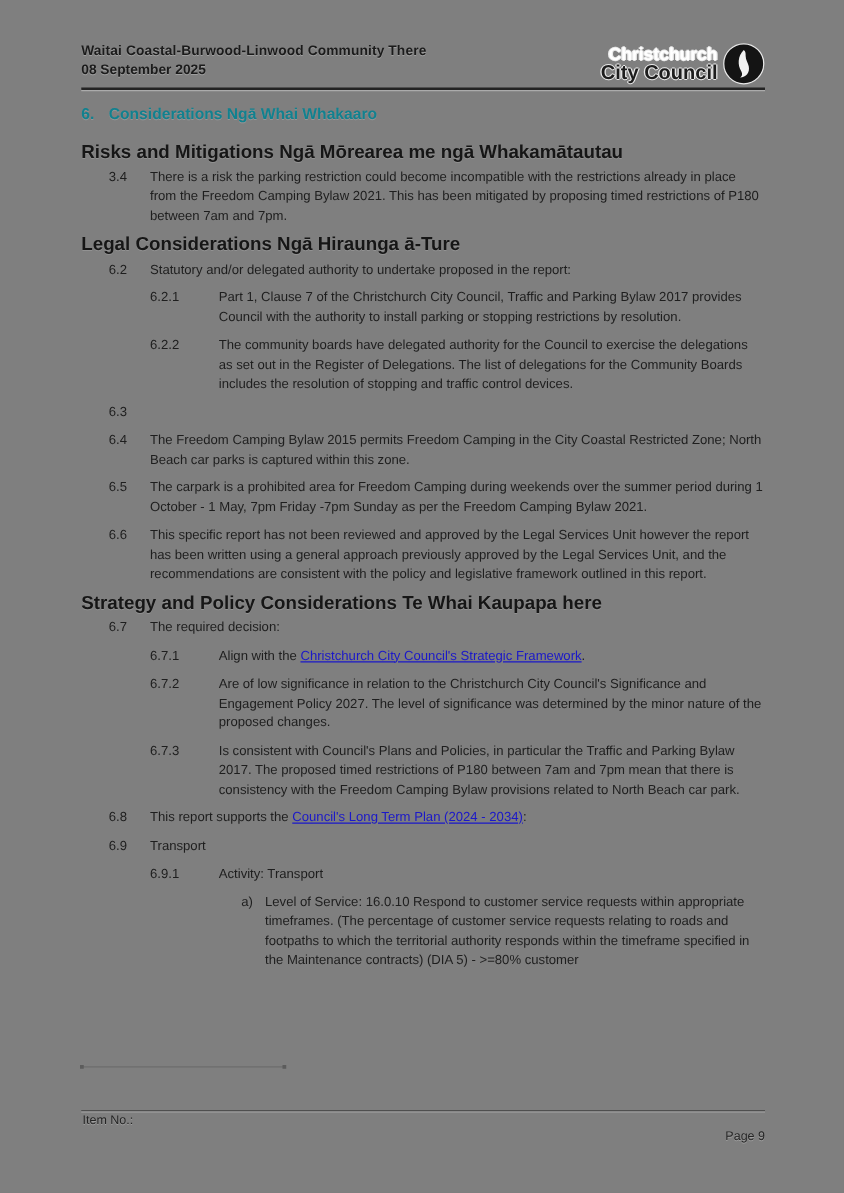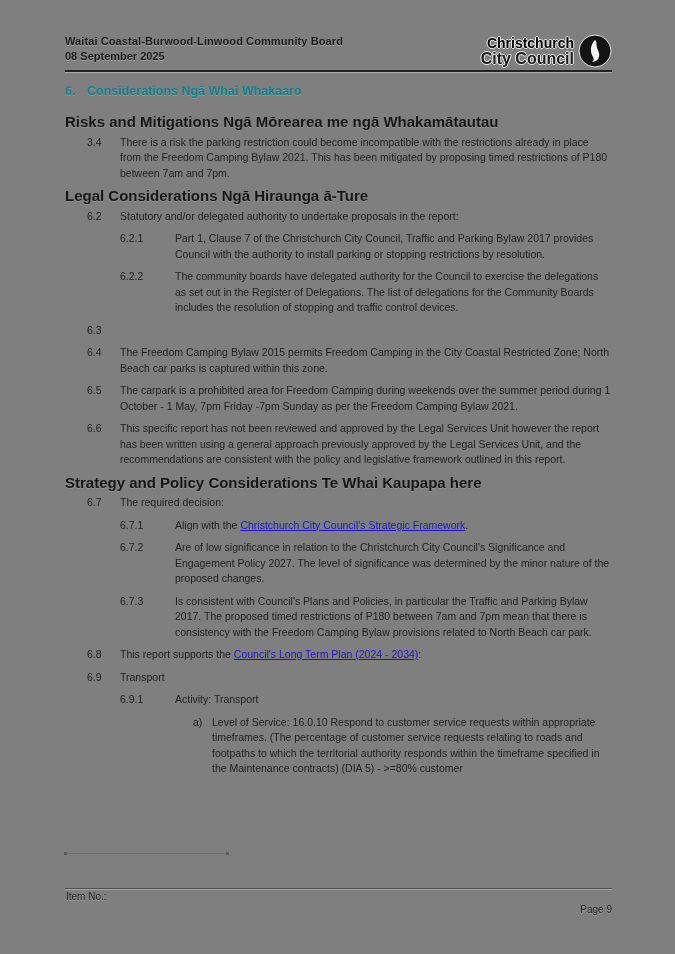--- a/index.html
+++ b/index.html
@@ -15,21 +15,21 @@
   
   .hdr{position:absolute;left:65px;top:34px;right:63px;}
   .hdr-board{font-size:11px;font-weight:bold;line-height:15px;letter-spacing:.1px;
     text-shadow:0 1px 0 rgba(255,255,255,.25);}
   .hdr-date{font-size:11px;font-weight:bold;line-height:15px;
     text-shadow:0 1px 0 rgba(255,255,255,.25);}
   .hdr-rule{position:absolute;left:65px;right:63px;top:70px;height:2px;background:#232323;
     box-shadow:0 1px 0 rgba(255,255,255,.35);}
   .logo{position:absolute;right:0;top:0;display:flex;align-items:center;gap:4px;}
   .logo-text{text-align:right;line-height:1;}
-  .logo-l1{font-size:14px;font-weight:bold;color:#000000;
+  .logo-l1{font-size:14px;font-weight:bold;color:#ffffff;
     text-shadow:-1px 0 0 #e8e8e8,1px 0 0 #e8e8e8,0 -1px 0 #e8e8e8,0 1px 0 #e8e8e8;}
   .logo-l2{font-size:16px;font-weight:bold;color:#1d1d1d;margin-top:1px;
     text-shadow:-1px 0 0 #e8e8e8,1px 0 0 #e8e8e8,0 -1px 0 #e8e8e8,0 1px 0 #e8e8e8;}
   .logo-mark{width:34px;height:34px;flex:0 0 34px;}
 
   
   .sec-title{position:absolute;left:65px;top:84px;width:547px;
     display:grid;grid-template-columns:22px 1fr;
     font-size:12.5px;font-weight:bold;color:#11818f;
     text-shadow:0 1px 0 rgba(255,255,255,.18);}
@@ -57,21 +57,21 @@
     text-shadow:0 1px 0 rgba(255,255,255,.25);}
   .ftr-page{position:absolute;right:63px;top:904px;font-size:10px;color:#242424;
     text-shadow:0 1px 0 rgba(255,255,255,.25);}
 </style>
 </head>
 <body>
 
 <div class="page">
 
   <div class="hdr">
-    <div class="hdr-board">Waitai Coastal-Burwood-Linwood Community Board</div>
+    <div class="hdr-board">Waitai Coastal-Burwood-Linwood Community There</div>
     <div class="hdr-date">08 September 2025</div>
     <div class="logo">
       <div class="logo-text">
         <div class="logo-l1">Christchurch</div>
         <div class="logo-l2">City Council</div>
       </div>
       <svg class="logo-mark" viewBox="0 0 34 34">
         <circle cx="17" cy="17" r="16" fill="#141414" stroke="#e8e8e8" stroke-width="1"></circle>
         <path d="M17 6 C12 11 12 18 15 23 C16 25 16 27 14 28 C19 28 22 24 21 19 C20.4 16 18.5 14 18.5 10.5 C18.5 9 18.7 7.4 17 6 Z" fill="#f2f2f2"></path>
       </svg>
@@ -86,21 +86,21 @@
 
   <div class="doc">
       <div class="subheading">Risks and Mitigations Ngā Mōrearea me ngā Whakamātautau</div>
       <div class="row item">
         <span class="num">3.4</span>
         <span class="txt">There is a risk the parking restriction could become incompatible with the restrictions already in place from the Freedom Camping Bylaw 2021. This has been mitigated by proposing timed restrictions of P180 between 7am and 7pm.</span>
       </div>
       <div class="subheading">Legal Considerations Ngā Hiraunga ā-Ture</div>
       <div class="row item">
         <span class="num">6.2</span>
-        <span class="txt">Statutory and/or delegated authority to undertake proposals in the report:</span>
+        <span class="txt">Statutory and/or delegated authority to undertake proposed in the report:</span>
       </div>
       <div class="row subitem">
         <span class="num">6.2.1</span>
         <span class="txt">Part 1, Clause 7 of the Christchurch City Council, Traffic and Parking Bylaw 2017 provides Council with the authority to install parking or stopping restrictions by resolution.</span>
       </div>
       <div class="row subitem">
         <span class="num">6.2.2</span>
         <span class="txt">The community boards have delegated authority for the Council to exercise the delegations as set out in the Register of Delegations. The list of delegations for the Community Boards includes the resolution of stopping and traffic control devices.</span>
       </div>
       <div class="row item">

